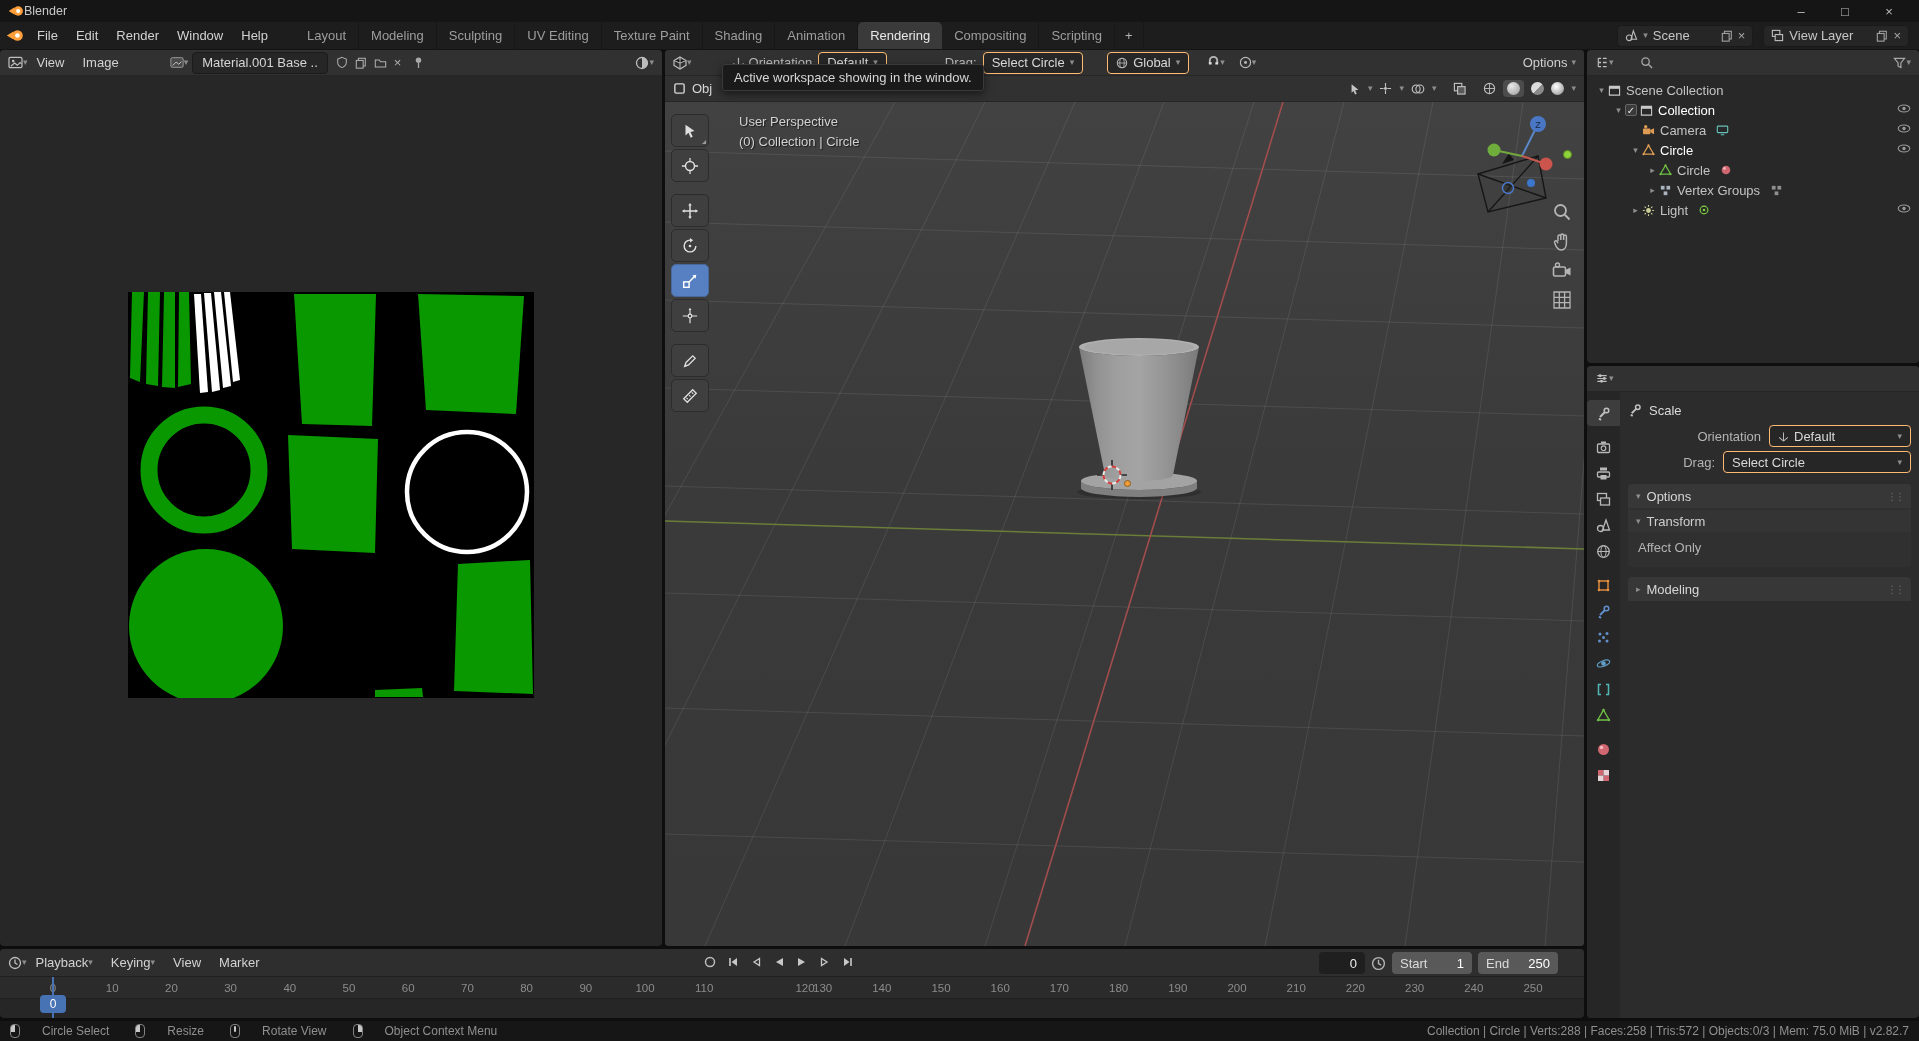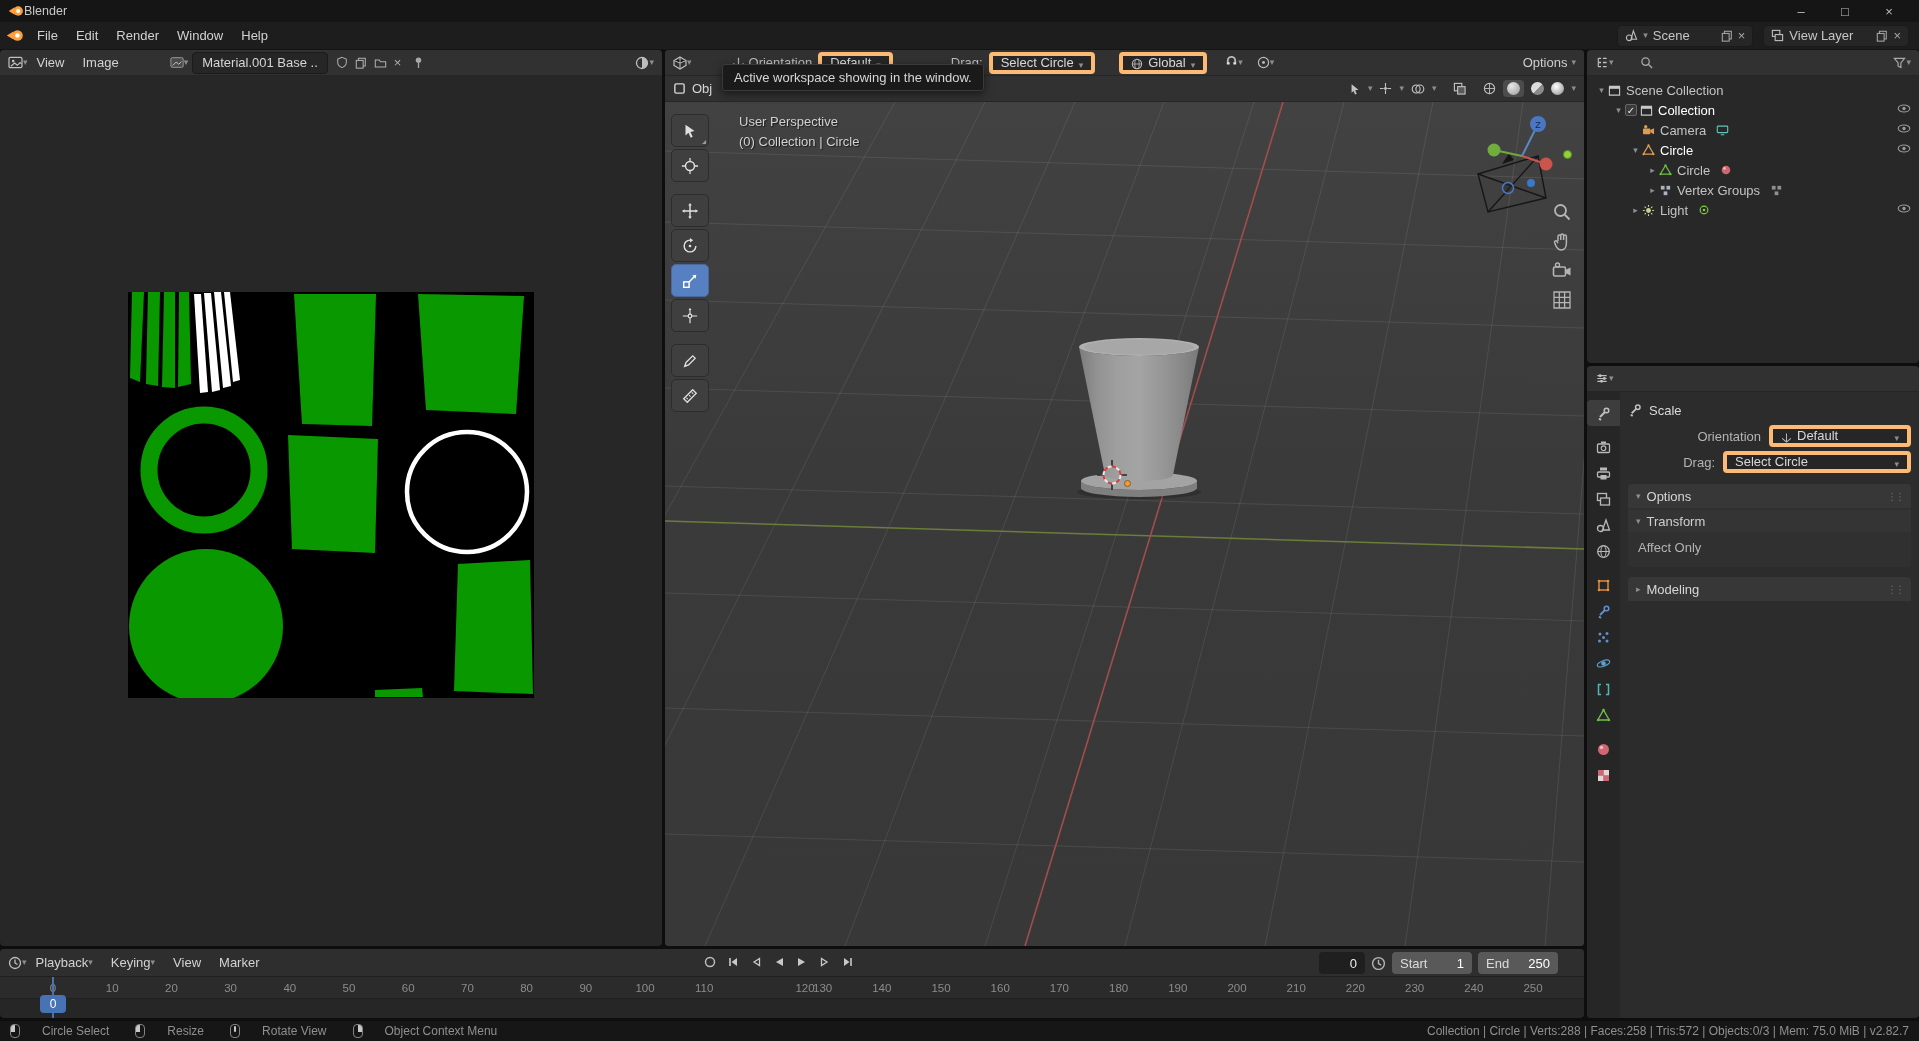--- a/index.html
+++ b/index.html
@@ -35,21 +35,21 @@
   
   .uv{left:0;top:50px;width:662px;height:896px;background:#272727}
   .uv-canvas{position:relative;width:662px;height:868px}
   .name-field{display:flex;align-items:center;background:#262626;border:1px solid #1b1b1b;border-radius:4px;height:22px;padding:8px 9px;color:#d5d5d5}
 
   
   .vp{left:665px;top:50px;width:919px;height:896px;background:#3b3b3b}
   .vp .hdr{position:relative;z-index:2}
   .vp-canvas{position:relative;width:919px;height:844px;overflow:hidden;
              background:linear-gradient(#424242,#3a3a3a 45%,#383838)}
-  .ddown{display:inline-flex;align-items:flex-end;gap:5px;background:#262626;border:4px solid #fdba74;
+  .ddown{display:inline-flex;align-items:center;gap:5px;background:#262626;border:1px solid #fdba74;
          border-radius:4px;height:22px;padding:0 8px;color:#d8d8d8;white-space:nowrap}
   .hlabel{color:#bdbdbd;white-space:nowrap}
   .tooltip{position:absolute;left:57px;top:14px;z-index:30;background:#1a1a1a;border:1px solid #3a3a3a;
            border-radius:3px;padding:5px 11px;color:#d6d6d6;font-size:13px;box-shadow:0 3px 8px rgba(0,0,0,.5);white-space:nowrap}
   .vp-overlay{position:absolute;left:74px;top:10px;color:#d2d2d2;text-shadow:1px 1px 1px rgba(0,0,0,.6);line-height:20px;z-index:3}
   .toolbar{position:absolute;left:6px;top:12px;display:flex;flex-direction:column;gap:2px;z-index:4}
   .tool-btn{width:38px;height:33px;background:#3f3f3f;border:1px solid #2c2c2c;border-radius:5px;
             display:flex;align-items:center;justify-content:center;position:relative}
   .tool-btn.active{background:#5680c2;border-color:#49699c}
   .tool-gap{height:8px}
@@ -149,20 +149,33 @@
           <circle cx="14" cy="9" r="6.5" fill="#ff9f3c"></circle>
           <circle cx="14" cy="9" r="2.8" fill="#fff"></circle>
         </svg>
     </span>
     <div style="display:flex;height:100%" id="topbar-menus">
         <div class="menu-item">File</div>
         <div class="menu-item">Edit</div>
         <div class="menu-item">Render</div>
         <div class="menu-item">Window</div>
         <div class="menu-item">Help</div>
+      </div>
+    <div class="ws-tabs" id="ws-tabs">
+        <div class="ws-tab">Layout</div>
+        <div class="ws-tab">Modeling</div>
+        <div class="ws-tab">Sculpting</div>
+        <div class="ws-tab">UV Editing</div>
+        <div class="ws-tab">Texture Paint</div>
+        <div class="ws-tab">Shading</div>
+        <div class="ws-tab">Animation</div>
+        <div class="ws-tab active">Rendering</div>
+        <div class="ws-tab">Compositing</div>
+        <div class="ws-tab">Scripting</div>
+        <div class="ws-tab add">+</div>
       </div>
     <div class="tb-right">
       <div class="pill">
         <span class="mini-ic">
           <svg width="13" height="13" viewBox="0 0 14 14">
               <circle cx="4.5" cy="9.5" r="3" fill="none" stroke="#bdbdbd" stroke-width="1.2"></circle>
               <path d="M9 2 L12.5 11 H6.5 Z" fill="none" stroke="#bdbdbd" stroke-width="1.2"></path>
             </svg>
         </span>
         <span class="chev">▾</span>

